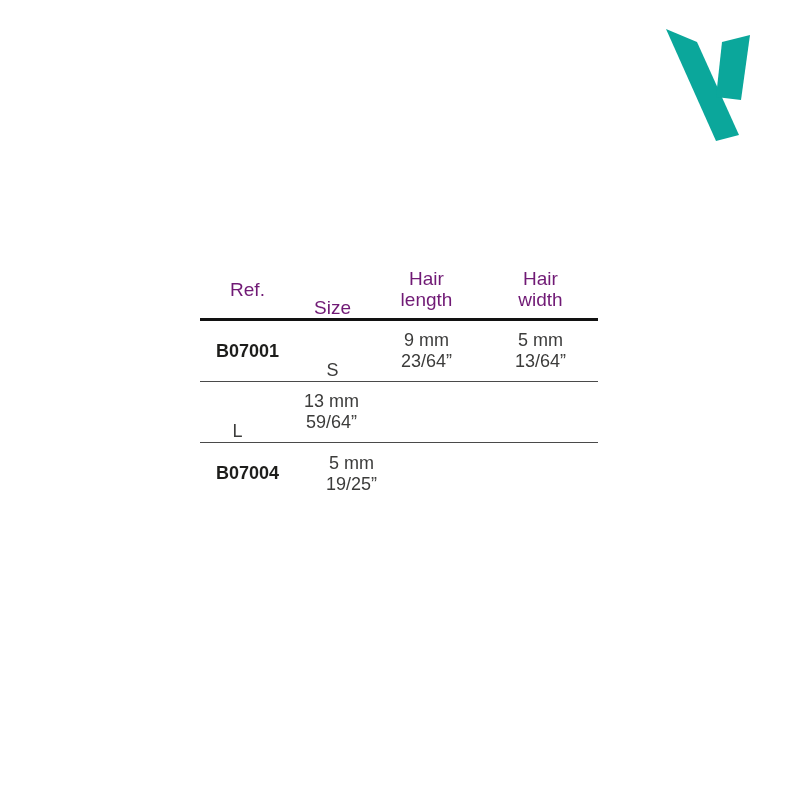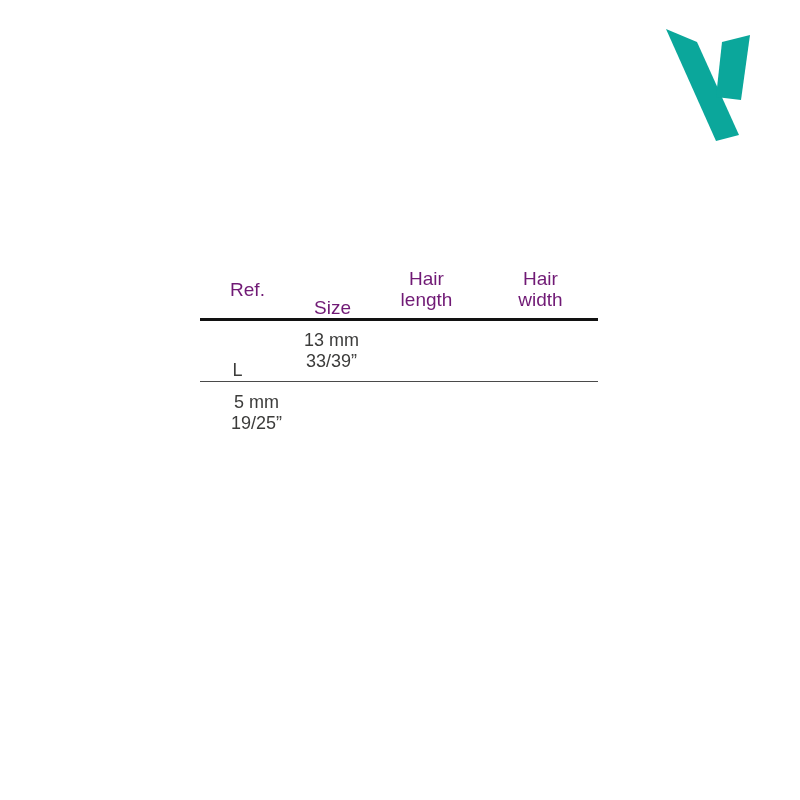--- a/index.html
+++ b/index.html
@@ -105,33 +105,52 @@
       <div class="cell col-len th">
         <span>Hair</span>
         <span>length</span>
       </div>
       <div class="cell col-wid th">
         <span>Hair</span>
         <span>width</span>
       </div>
     </div>
 
+    <div class="trow tbody-row">
+      <div class="cell col-ref cell-ref">
+        <span>B07001</span>
+      </div>
+      <div class="cell col-size cell-val">
+        <span>S</span>
+      </div>
+      <div class="cell col-len cell-val">
+        <span>9 mm</span>
+        <span>23/64”</span>
+      </div>
+      <div class="cell col-wid cell-val">
+        <span>5 mm</span>
+        <span>13/64”</span>
+      </div>
+    </div>
 
 
     <div class="trow tbody-row">
       <div class="cell col-size cell-val">
         <span>L</span>
       </div>
       <div class="cell col-len cell-val">
         <span>13 mm</span>
-        <span>33/39”</span>
+        <span>59/64”</span>
       </div>
     </div>
 
     <div class="trow tbody-row">
+      <div class="cell col-ref cell-ref">
+        <span>B07004</span>
+      </div>
       <div class="cell col-len cell-val">
         <span>5 mm</span>
         <span>19/25”</span>
       </div>
     </div>
 
   </div>
 </div>
 
 </body></html>

